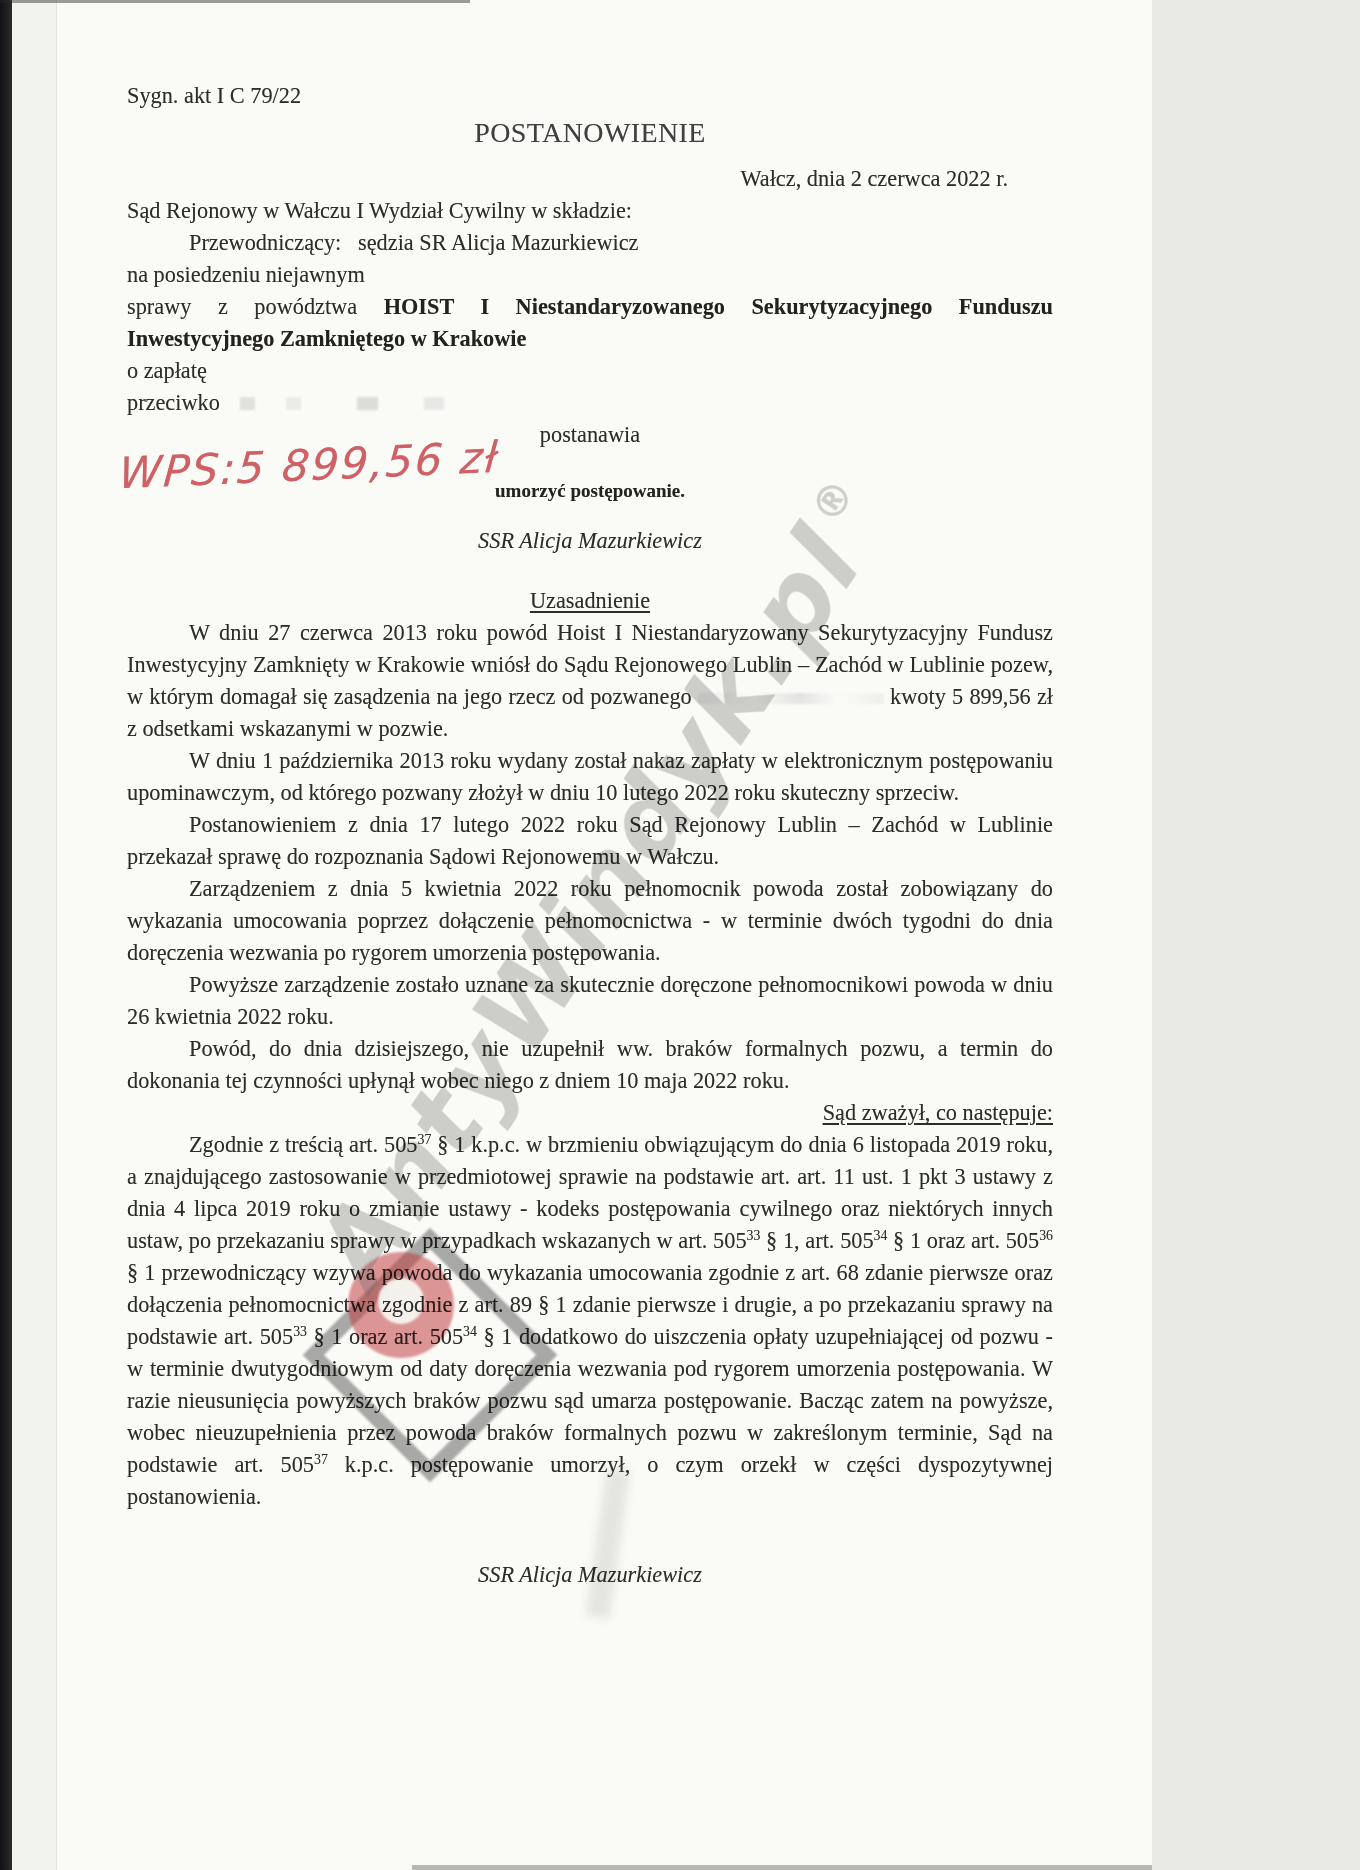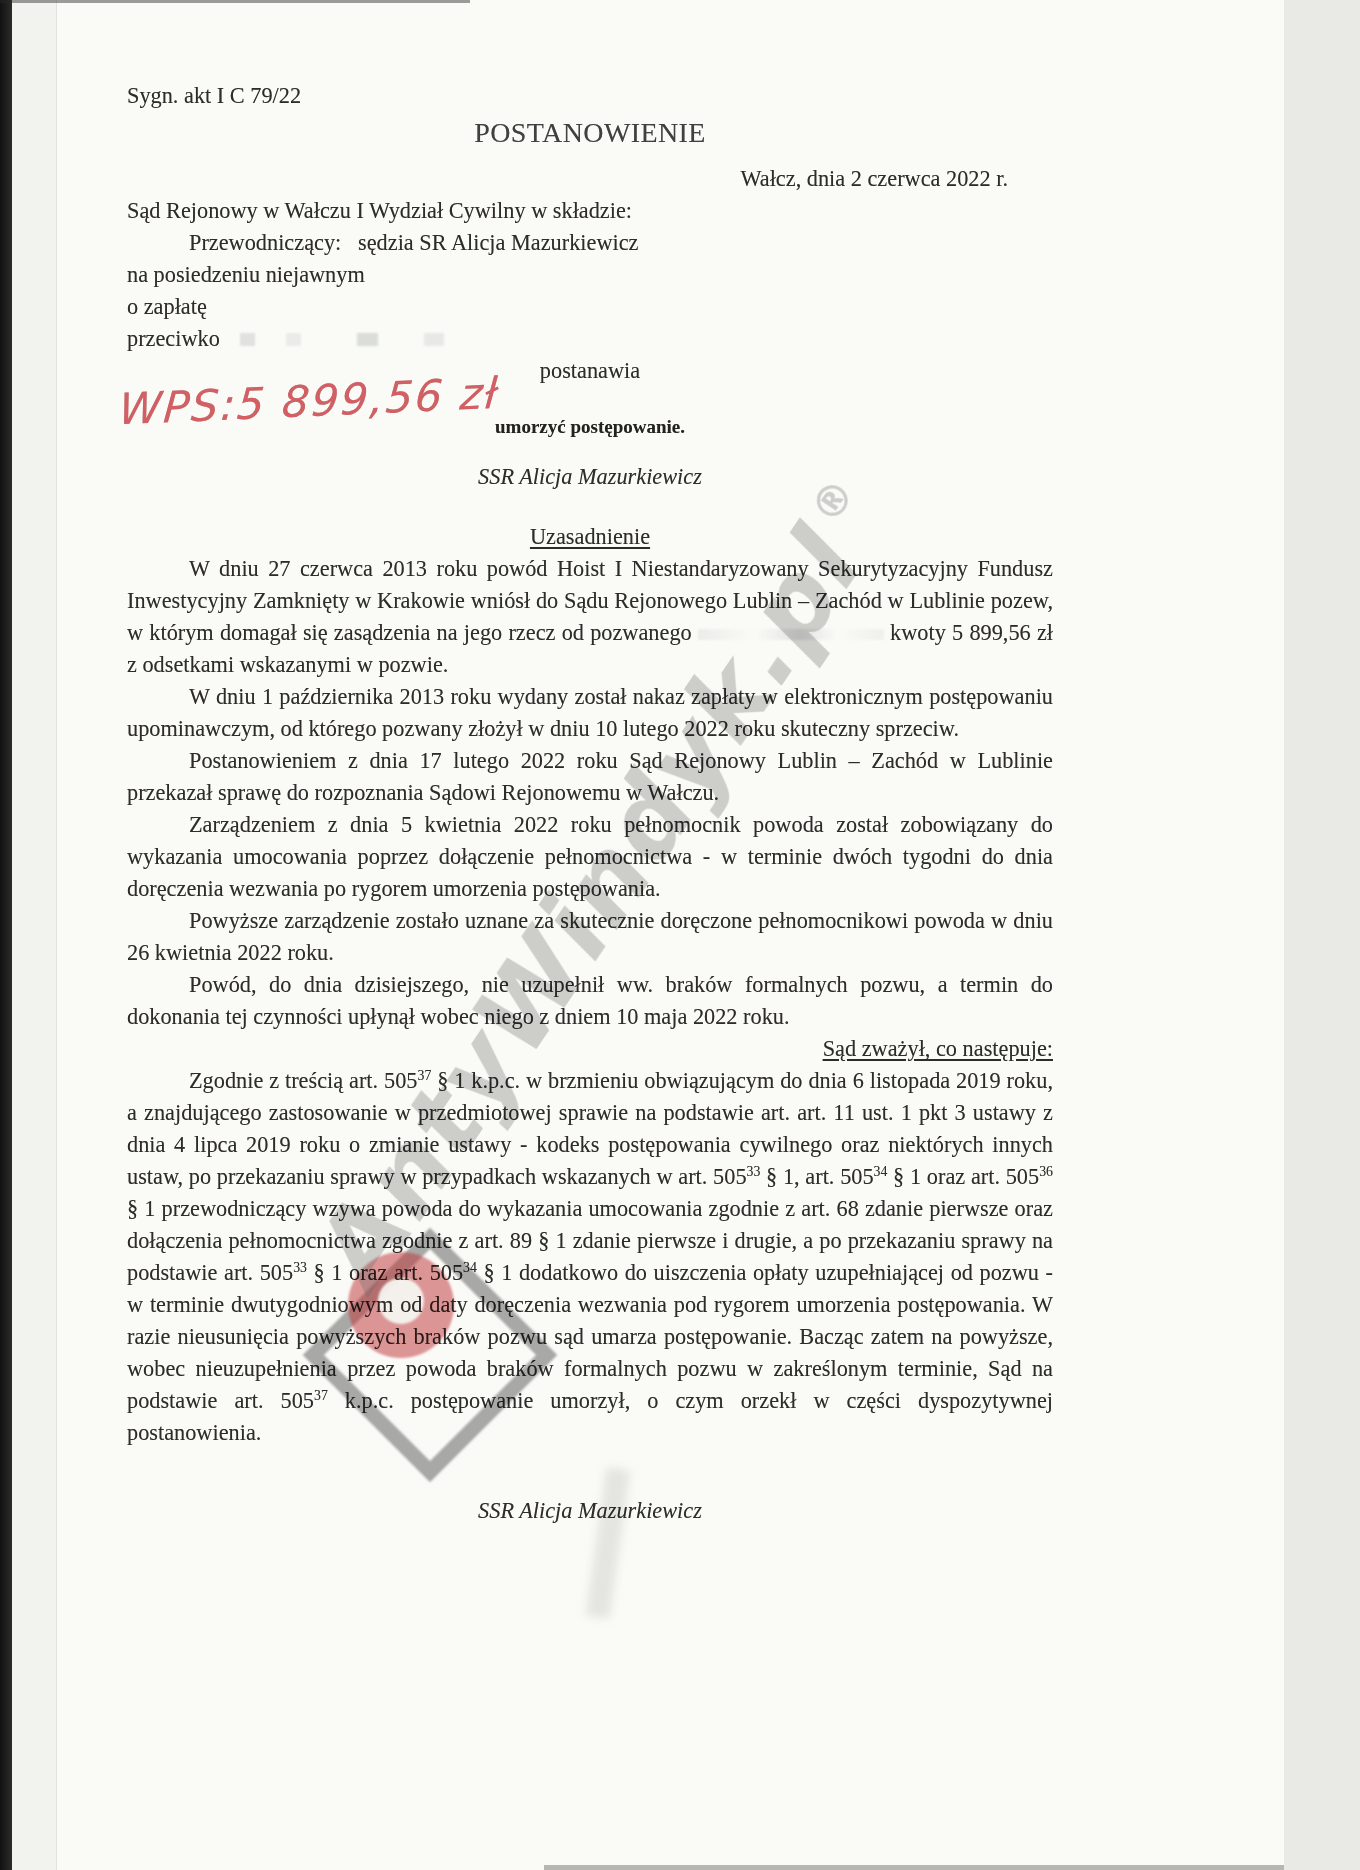--- a/index.html
+++ b/index.html
@@ -1,16 +1,16 @@
 <!DOCTYPE html>
 <html><head>
 <meta charset="utf-8">
 <style>
   html,body{margin:0;padding:0;background:#e9e9e6;}
-  .scan{position:relative;width:1284px;height:1870px;background:#fafaf7;overflow:hidden;
+  .scan{position:relative;width:1152px;height:1870px;background:#fafaf7;overflow:hidden;
         font-family:"Liberation Serif","DejaVu Serif",serif;color:#2e2c29;}
   
   .edge-black{position:absolute;left:0;top:0;width:12px;height:100%;
               background:linear-gradient(90deg,#121212,#2b2b2b);}
   .edge-strip{position:absolute;left:12px;top:0;width:44px;height:100%;
               background:#f2f2ee;border-right:1px solid rgba(0,0,0,0.06);}
   .edge-top{position:absolute;left:0;top:0;width:470px;height:3px;background:rgba(40,40,40,.45);}
   .edge-bottom{position:absolute;right:0;bottom:0;width:740px;height:5px;background:rgba(55,55,52,.35);}
 
   .content{position:absolute;left:127px;top:80px;width:926px;
@@ -79,20 +79,21 @@
 
   <div class="content">
     <div class="line">Sygn. akt I C 79/22</div>
     <h1 class="title">POSTANOWIENIE</h1>
     <div class="place-date">Wałcz, dnia 2 czerwca 2022 r.</div>
 
     <div class="line">Sąd Rejonowy w Wałczu I Wydział Cywilny w składzie:</div>
     <div class="line indent">Przewodniczący:&nbsp;&nbsp;&nbsp;sędzia SR Alicja Mazurkiewicz</div>
     <div class="line">na posiedzeniu niejawnym</div>
 
+    <p class="claim"><span>sprawy z powództwa </span><b>HOIST I Niestandaryzowanego Sekurytyzacyjnego Funduszu Inwestycyjnego Zamkniętego w Krakowie</b></p>
 
     <div class="line">o zapłatę</div>
     <div class="line"><span>przeciwko</span><span class="smudge"></span></div>
 
     <div class="center">postanawia</div>
 
     <div class="ruling-row">
       <div class="handwriting">WPS:5 899,56 zł</div>
       <div class="ruling">umorzyć postępowanie.</div>
     </div>

